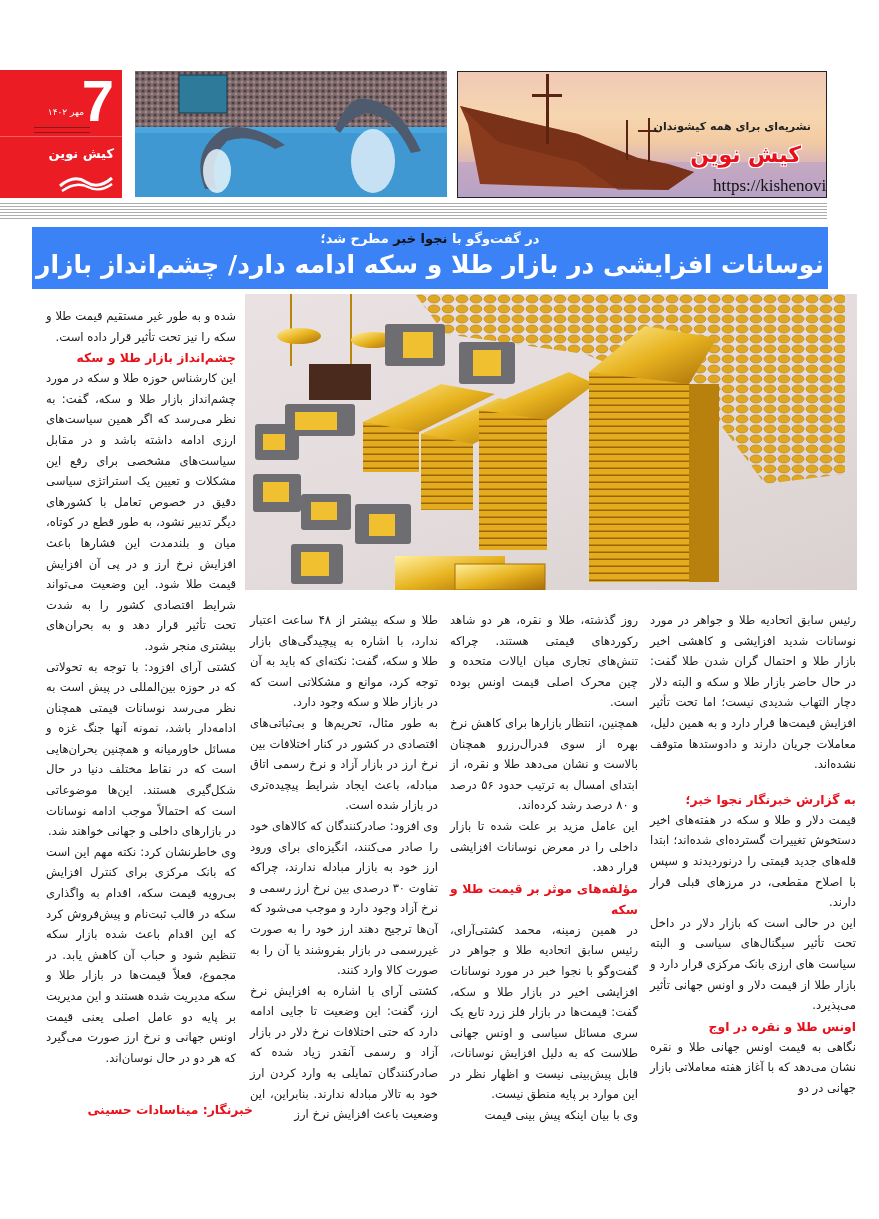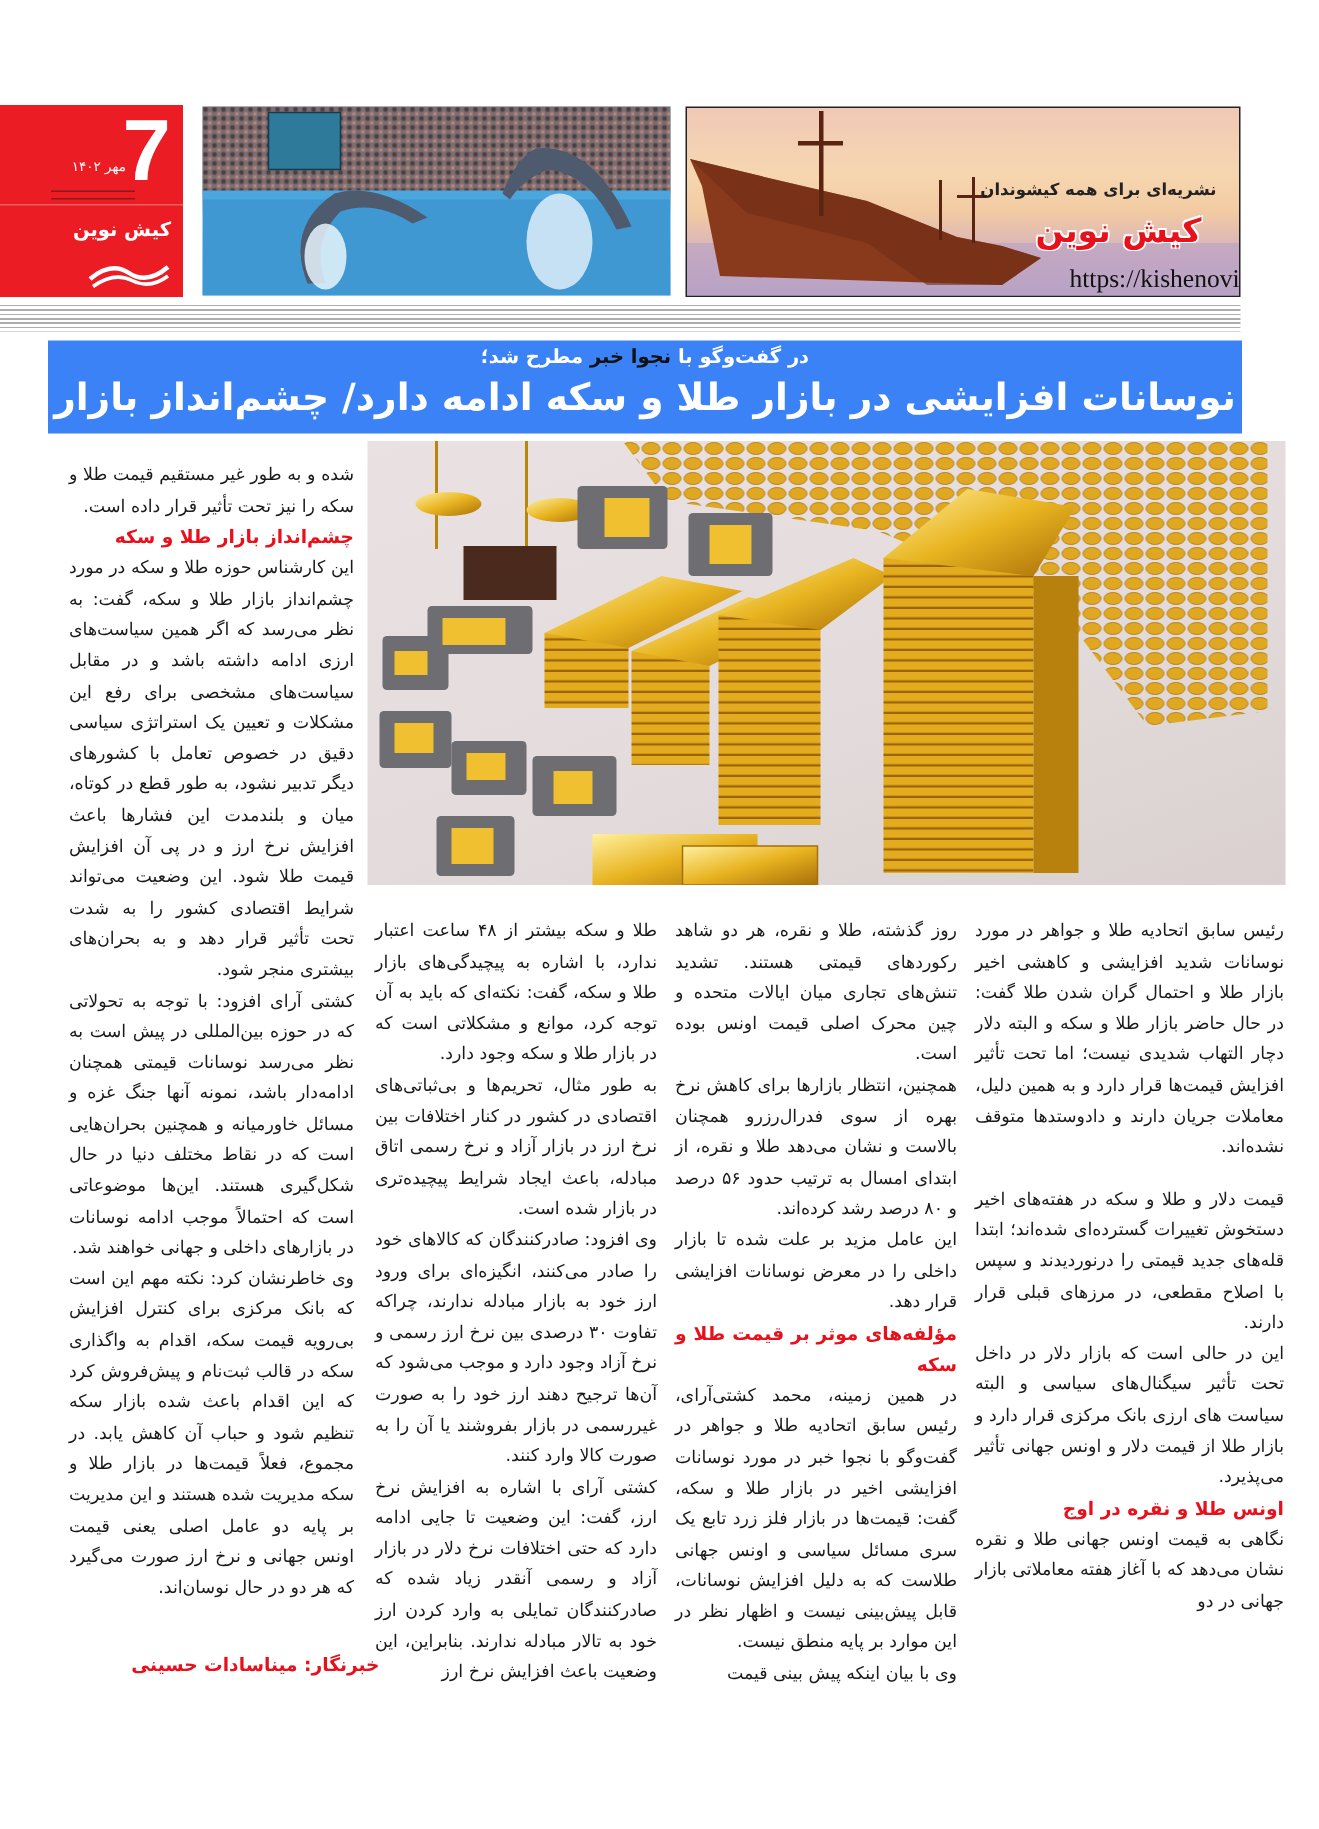--- a/index.html
+++ b/index.html
@@ -186,28 +186,29 @@
     <path d="M344 78 L400 32 L472 44 L444 90 Z" fill="url(#g1)"></path>
     <rect x="444" y="90" width="30" height="198" fill="#b8800c"></rect>
     <rect x="150" y="262" width="110" height="34" fill="url(#g1)"></rect>
     <rect x="210" y="270" width="90" height="26" fill="url(#g1)" stroke="#a86e08"></rect>
   </svg>
 </div>
 
 <div class="col col-4">
   <p>رئیس سابق اتحادیه طلا و جواهر در مورد نوسانات شدید افزایشی و کاهشی اخیر بازار طلا و احتمال گران شدن طلا گفت: در حال حاضر بازار طلا و سکه و البته دلار دچار التهاب شدیدی نیست؛ اما تحت تأثیر افزایش قیمت‌ها قرار دارد و به همین دلیل، معاملات جریان دارند و دادوستدها متوقف نشده‌اند.</p>
   <p style="height:14px"></p>
+  <p class="sub">به گزارش خبرنگار نجوا خبر؛</p>
   <p>قیمت دلار و طلا و سکه در هفته‌های اخیر دستخوش تغییرات گسترده‌ای شده‌اند؛ ابتدا قله‌های جدید قیمتی را درنوردیدند و سپس با اصلاح مقطعی، در مرزهای قبلی قرار دارند.</p>
   <p>این در حالی است که بازار دلار در داخل تحت تأثیر سیگنال‌های سیاسی و البته سیاست های ارزی بانک مرکزی قرار دارد و بازار طلا از قیمت دلار و اونس جهانی تأثیر می‌پذیرد.</p>
   <p class="sub">اونس طلا و نقره در اوج</p>
   <p>نگاهی به قیمت اونس جهانی طلا و نقره نشان می‌دهد که با آغاز هفته معاملاتی بازار جهانی در دو</p>
 </div>
 
 <div class="col col-3">
-  <p>روز گذشته، طلا و نقره، هر دو شاهد رکوردهای قیمتی هستند. تشدید تنش‌های تجاری میان ایالات متحده و چین محرک اصلی قیمت اونس بوده است.</p>
+  <p>روز گذشته، طلا و نقره، هر دو شاهد رکوردهای قیمتی هستند. چراکه تنش‌های تجاری میان ایالات متحده و چین محرک اصلی قیمت اونس بوده است.</p>
   <p>همچنین، انتظار بازارها برای کاهش نرخ بهره از سوی فدرال‌رزرو همچنان بالاست و نشان می‌دهد طلا و نقره، از ابتدای امسال به ترتیب حدود ۵۶ درصد و ۸۰ درصد رشد کرده‌اند.</p>
   <p>این عامل مزید بر علت شده تا بازار داخلی را در معرض نوسانات افزایشی قرار دهد.</p>
   <p class="sub">مؤلفه‌های موثر بر قیمت طلا و سکه</p>
   <p>در همین زمینه، محمد کشتی‌آرای، رئیس سابق اتحادیه طلا و جواهر در گفت‌وگو با نجوا خبر در مورد نوسانات افزایشی اخیر در بازار طلا و سکه، گفت: قیمت‌ها در بازار فلز زرد تابع یک سری مسائل سیاسی و اونس جهانی طلاست که به دلیل افزایش نوسانات، قابل پیش‌بینی نیست و اظهار نظر در این موارد بر پایه منطق نیست.</p>
   <p>وی با بیان اینکه پیش بینی قیمت</p>
 </div>
 
 <div class="col col-2">
   <p>طلا و سکه بیشتر از ۴۸ ساعت اعتبار ندارد، با اشاره به پیچیدگی‌های بازار طلا و سکه، گفت: نکته‌ای که باید به آن توجه کرد، موانع و مشکلاتی است که در بازار طلا و سکه وجود دارد.</p>
   <p>به طور مثال، تحریم‌ها و بی‌ثباتی‌های اقتصادی در کشور در کنار اختلافات بین نرخ ارز در بازار آزاد و نرخ رسمی اتاق مبادله، باعث ایجاد شرایط پیچیده‌تری در بازار شده است.</p>

